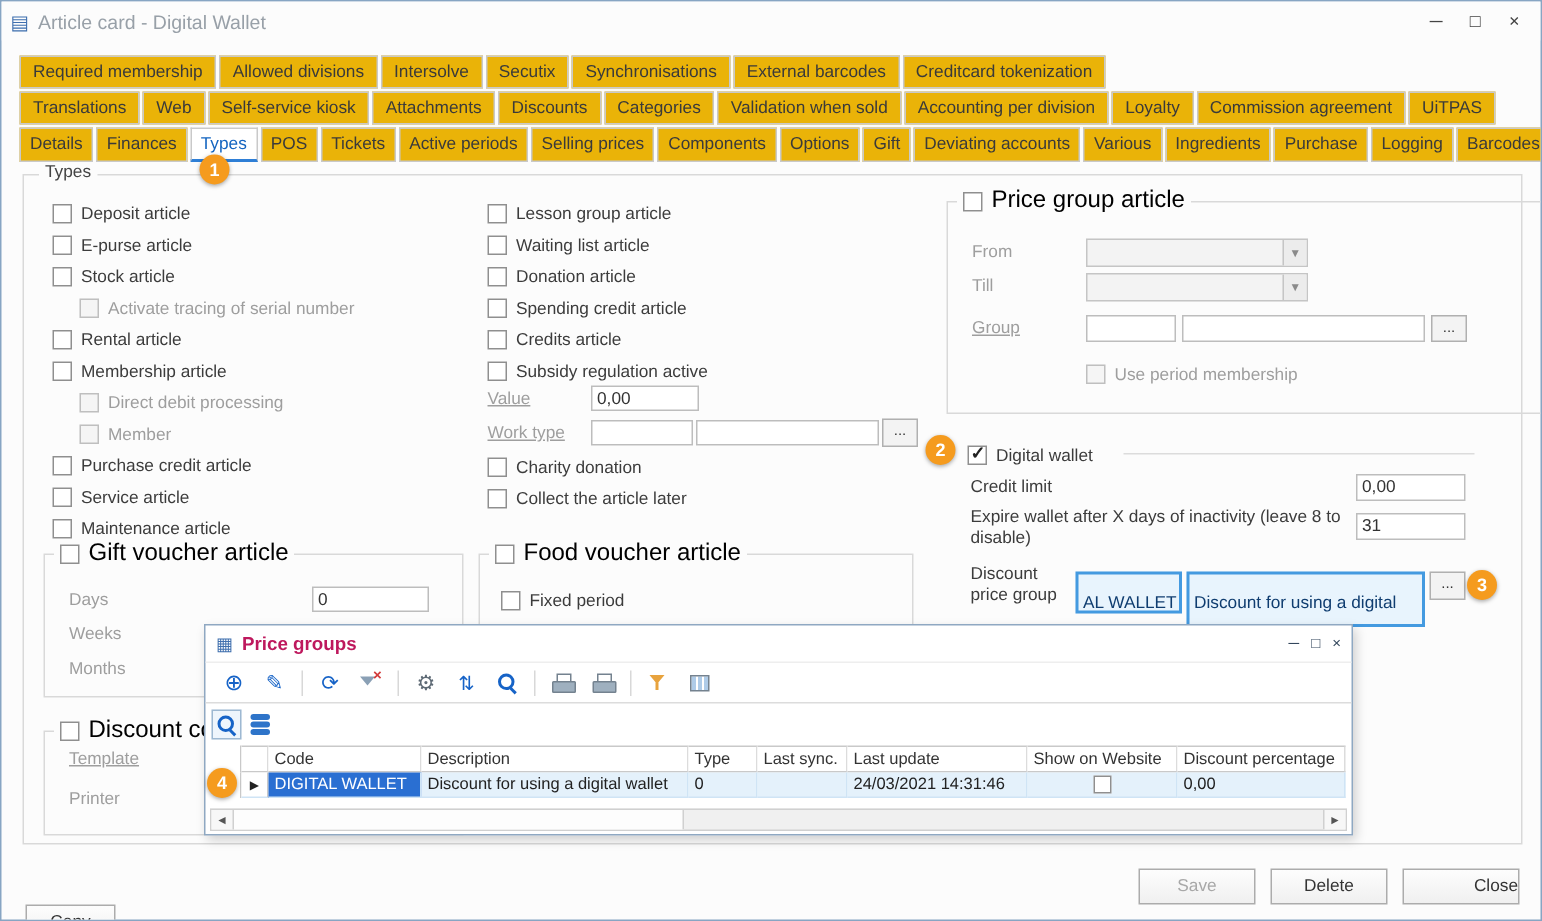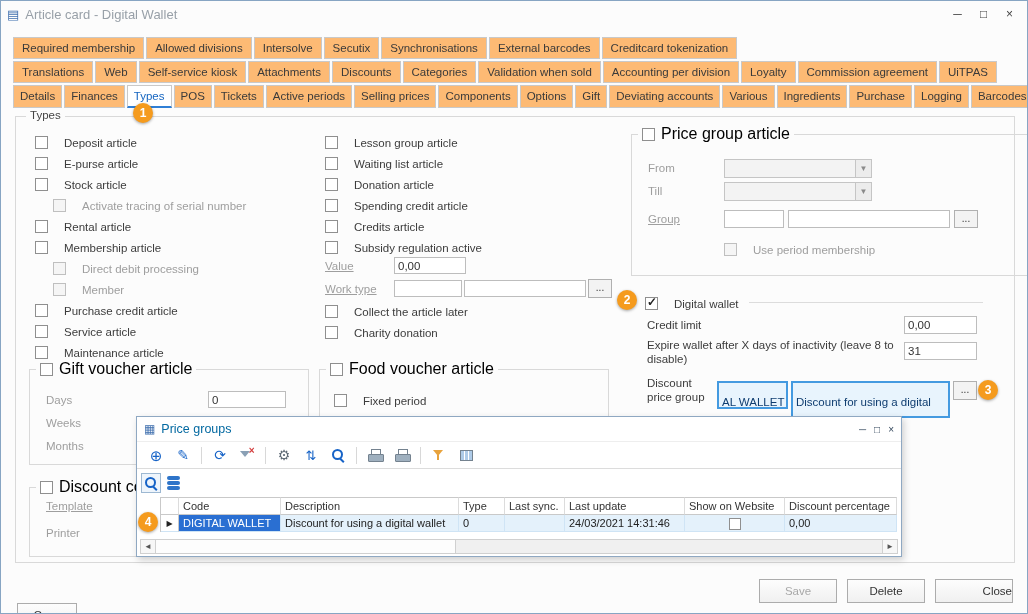--- a/index.html
+++ b/index.html
@@ -12,31 +12,31 @@
   .app-icon{font-size:13px;color:#3f6fae;line-height:1;}
   .title-text{color:#98a0a8;font-size:13px;margin-left:6px;}
   .win-controls{margin-left:auto;display:flex;gap:3px;}
   .win-btn{width:23px;height:20px;display:flex;align-items:center;justify-content:center;font-size:12px;color:#444;cursor:default;}
 
   
   .tabstrip{position:absolute;left:12px;display:flex;gap:2px;white-space:nowrap;}
   #tabs-row1{top:36px;}
   #tabs-row2{top:60px;}
   #tabs-row3{top:84px;}
-  .tab{font-size:11.5px;color:#3a3a3a;background:#fdba74;border:1px solid #c9c9c9;padding:4px 8px;cursor:default;}
+  .tab{font-size:11.5px;color:#3a3a3a;background:#eab308;border:1px solid #c9c9c9;padding:4px 8px;cursor:default;}
   #tabs-row3 .tab{padding:4px 6px;}
   .tab.selected{background:#fff;color:#1565c0;border-bottom:2px solid #2f7fd6;padding-bottom:3px;}
 
   
   .groupbox{position:absolute;border:1px solid #d9d9d9;}
   .groupbox-label{position:absolute;top:-8px;left:10px;background:#fcfcfc;padding:0 4px;font-size:11.5px;color:#444;}
   .group-header{position:absolute;top:-10px;left:6px;background:#fcfcfc;padding:0 4px;display:flex;align-items:center;gap:6px;height:18px;}
 
   
-  .check-row{display:flex;align-items:center;gap:16px;height:21px;font-size:11.5px;color:#3c3c3c;cursor:default;}
+  .check-row{display:flex;align-items:center;gap:6px;height:21px;font-size:11.5px;color:#3c3c3c;cursor:default;}
   .check-row.indent{margin-left:18px;}
   .cb{width:13px;height:13px;border:1px solid #8f8f8f;background:#fff;flex:0 0 13px;position:relative;}
   .cb.checked::after{content:"✓";position:absolute;left:1px;top:-2px;font-size:12px;font-weight:bold;color:#222;line-height:1;}
   .check-row.disabled .cb{border-color:#bfbfbf;background:#f5f5f5;}
   .check-row.disabled .cb-label{color:#9e9e9e;}
   .cb-label{white-space:nowrap;}
 
   
   .dim-label{position:absolute;font-size:11.5px;color:#9e9e9e;white-space:nowrap;}
   .link-label{position:absolute;font-size:11.5px;color:#9e9e9e;text-decoration:underline;white-space:nowrap;cursor:default;}
@@ -48,21 +48,21 @@
   .hl-field{position:absolute;border:2px solid #449ae0;background:#e8f4fd;color:#0f3d70;font-size:11.5px;padding:12px 3px;line-height:15px;white-space:nowrap;overflow:hidden;}
   .hline{position:absolute;height:1px;background:#dcdcdc;}
 
   
   .badge{position:absolute;width:20px;height:20px;border-radius:50%;background:#f59b1e;color:#fff;font-size:12px;font-weight:bold;display:flex;align-items:center;justify-content:center;box-shadow:0 1px 3px rgba(0,0,0,.35);z-index:50;}
 
   
   .popup{position:absolute;left:135px;top:415px;width:766px;height:141px;background:#fff;border:1px solid #8fa8c2;z-index:30;box-shadow:2px 3px 7px rgba(0,0,0,.18);}
   .popup-titlebar{height:24px;display:flex;align-items:center;padding:0 7px;}
   .popup-icon{font-size:12px;color:#3f6fae;line-height:1;}
-  .popup-title{color:#0369a1;font-size:12.5px;font-weight:normal;margin-left:6px;}
+  .popup-title{color:#be185d;font-size:12.5px;font-weight:bold;margin-left:6px;}
   .popup-controls{margin-left:auto;display:flex;gap:8px;color:#33475c;font-size:10px;}
   .popup-controls span{cursor:default;}
   .popup-toolbar{height:28px;display:flex;align-items:center;gap:9px;padding:0 10px;border-bottom:1px solid #dcdcdc;border-top:1px solid #eee;}
   .tool-sep{width:1px;height:17px;background:#d8d8d8;}
   .tool-icon{width:18px;height:18px;display:flex;align-items:center;justify-content:center;line-height:1;cursor:default;}
 
   .side-btn{position:absolute;left:4px;top:56px;width:20px;height:20px;border:1px solid #9db8d2;background:#eef5fc;display:flex;align-items:center;justify-content:center;}
   .icon-db{position:absolute;left:30px;top:59px;width:13px;height:4px;background:#2e74c9;border-radius:2px;box-shadow:0 5px 0 #2e74c9,0 10px 0 #2e74c9;}
 
   
@@ -258,25 +258,25 @@
   <span class="link-label" style="left:324px;top:259px;">Value</span>
   <input class="tb" style="left: 393px; top: 256px; width: 72px; height: 17px;" value="0,00">
   <span class="link-label" style="left:324px;top:282px;">Work type</span>
   <input class="tb" style="left: 393px; top: 279px; width: 68px; height: 17px;">
   <input class="tb" style="left: 463px; top: 279px; width: 122px; height: 17px;">
   <div class="browse-btn" style="left:587px;top:278px;width:24px;height:19px;">...</div>
 
   <div id="mid-checks2" style="position:absolute;left:324px;top:300px;">
       <div class="check-row">
         <span class="cb"></span>
+        <span class="cb-label">Charity donation</span>
+      </div>
+      <div class="check-row">
+        <span class="cb"></span>
         <span class="cb-label">Collect the article later</span>
-      </div>
-      <div class="check-row">
-        <span class="cb"></span>
-        <span class="cb-label">Charity donation</span>
       </div>
     </div>
 
   <div class="groupbox" style="left:318px;top:368px;width:290px;height:96px;">
     <div class="group-header">
       <span class="cb"></span>
       <span class="cb-label">Food voucher article</span>
     </div>
     <div class="check-row" style="position:absolute;left:14px;top:20px;">
       <span class="cb"></span>

